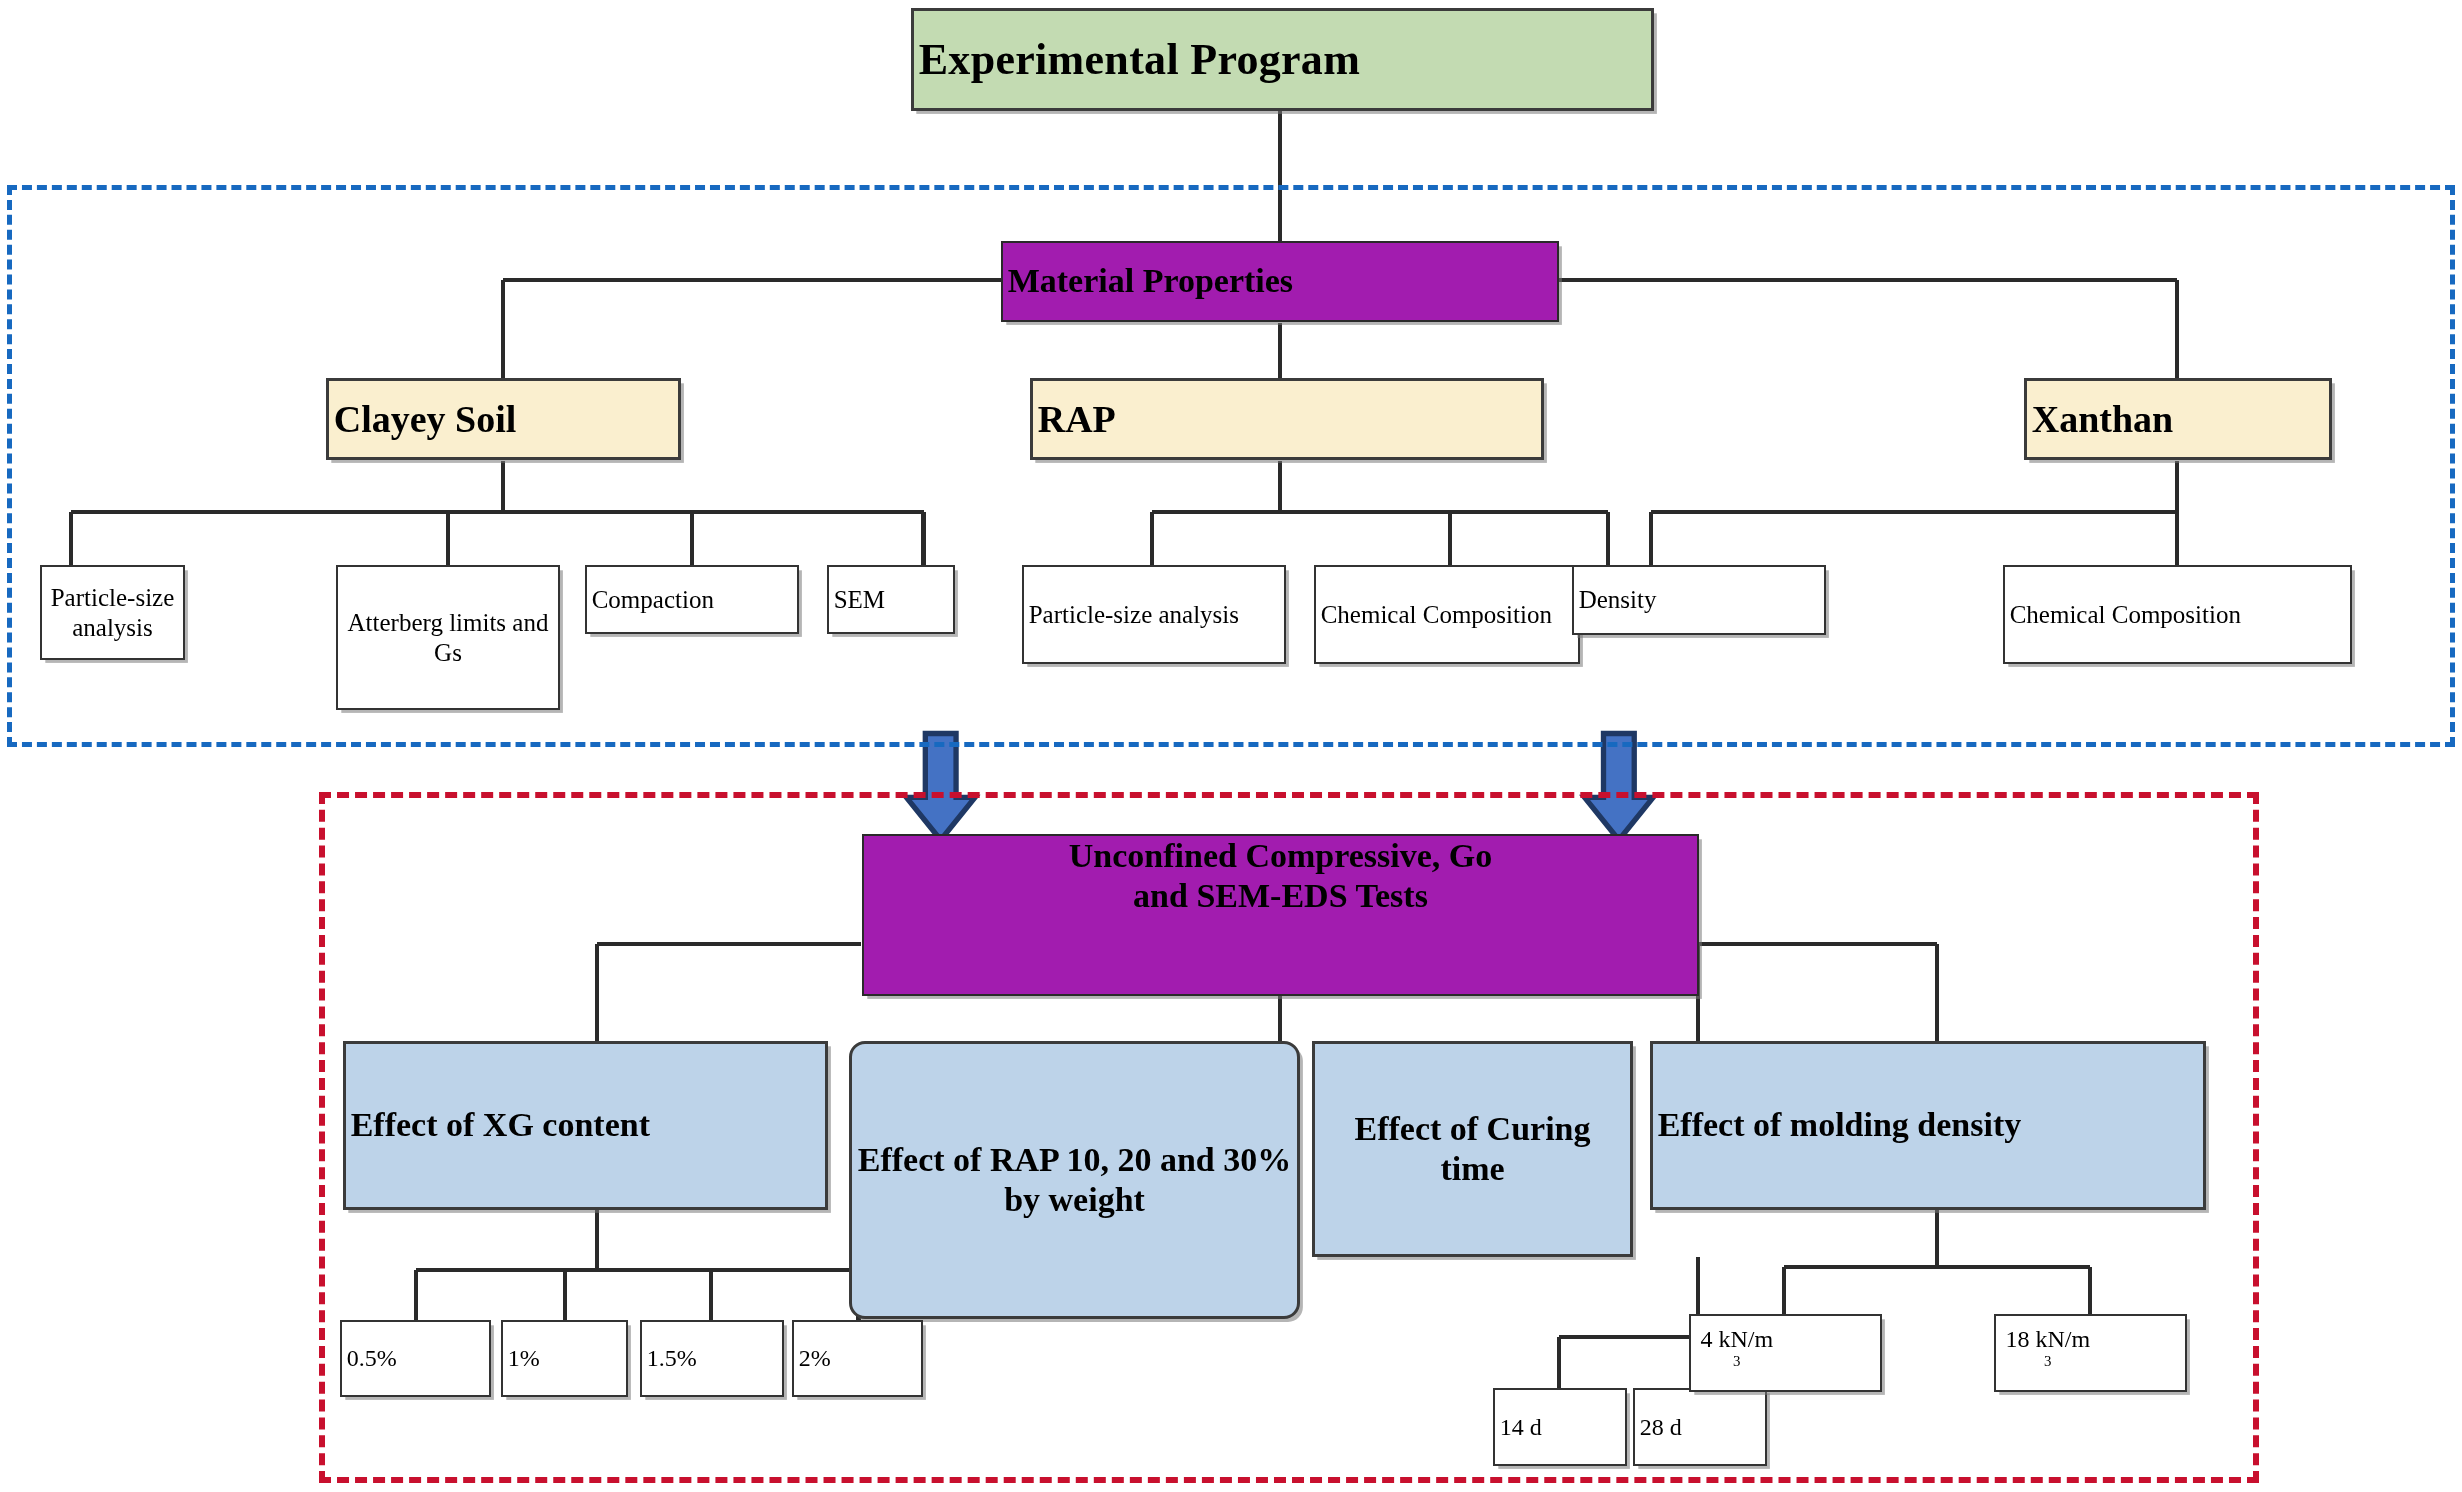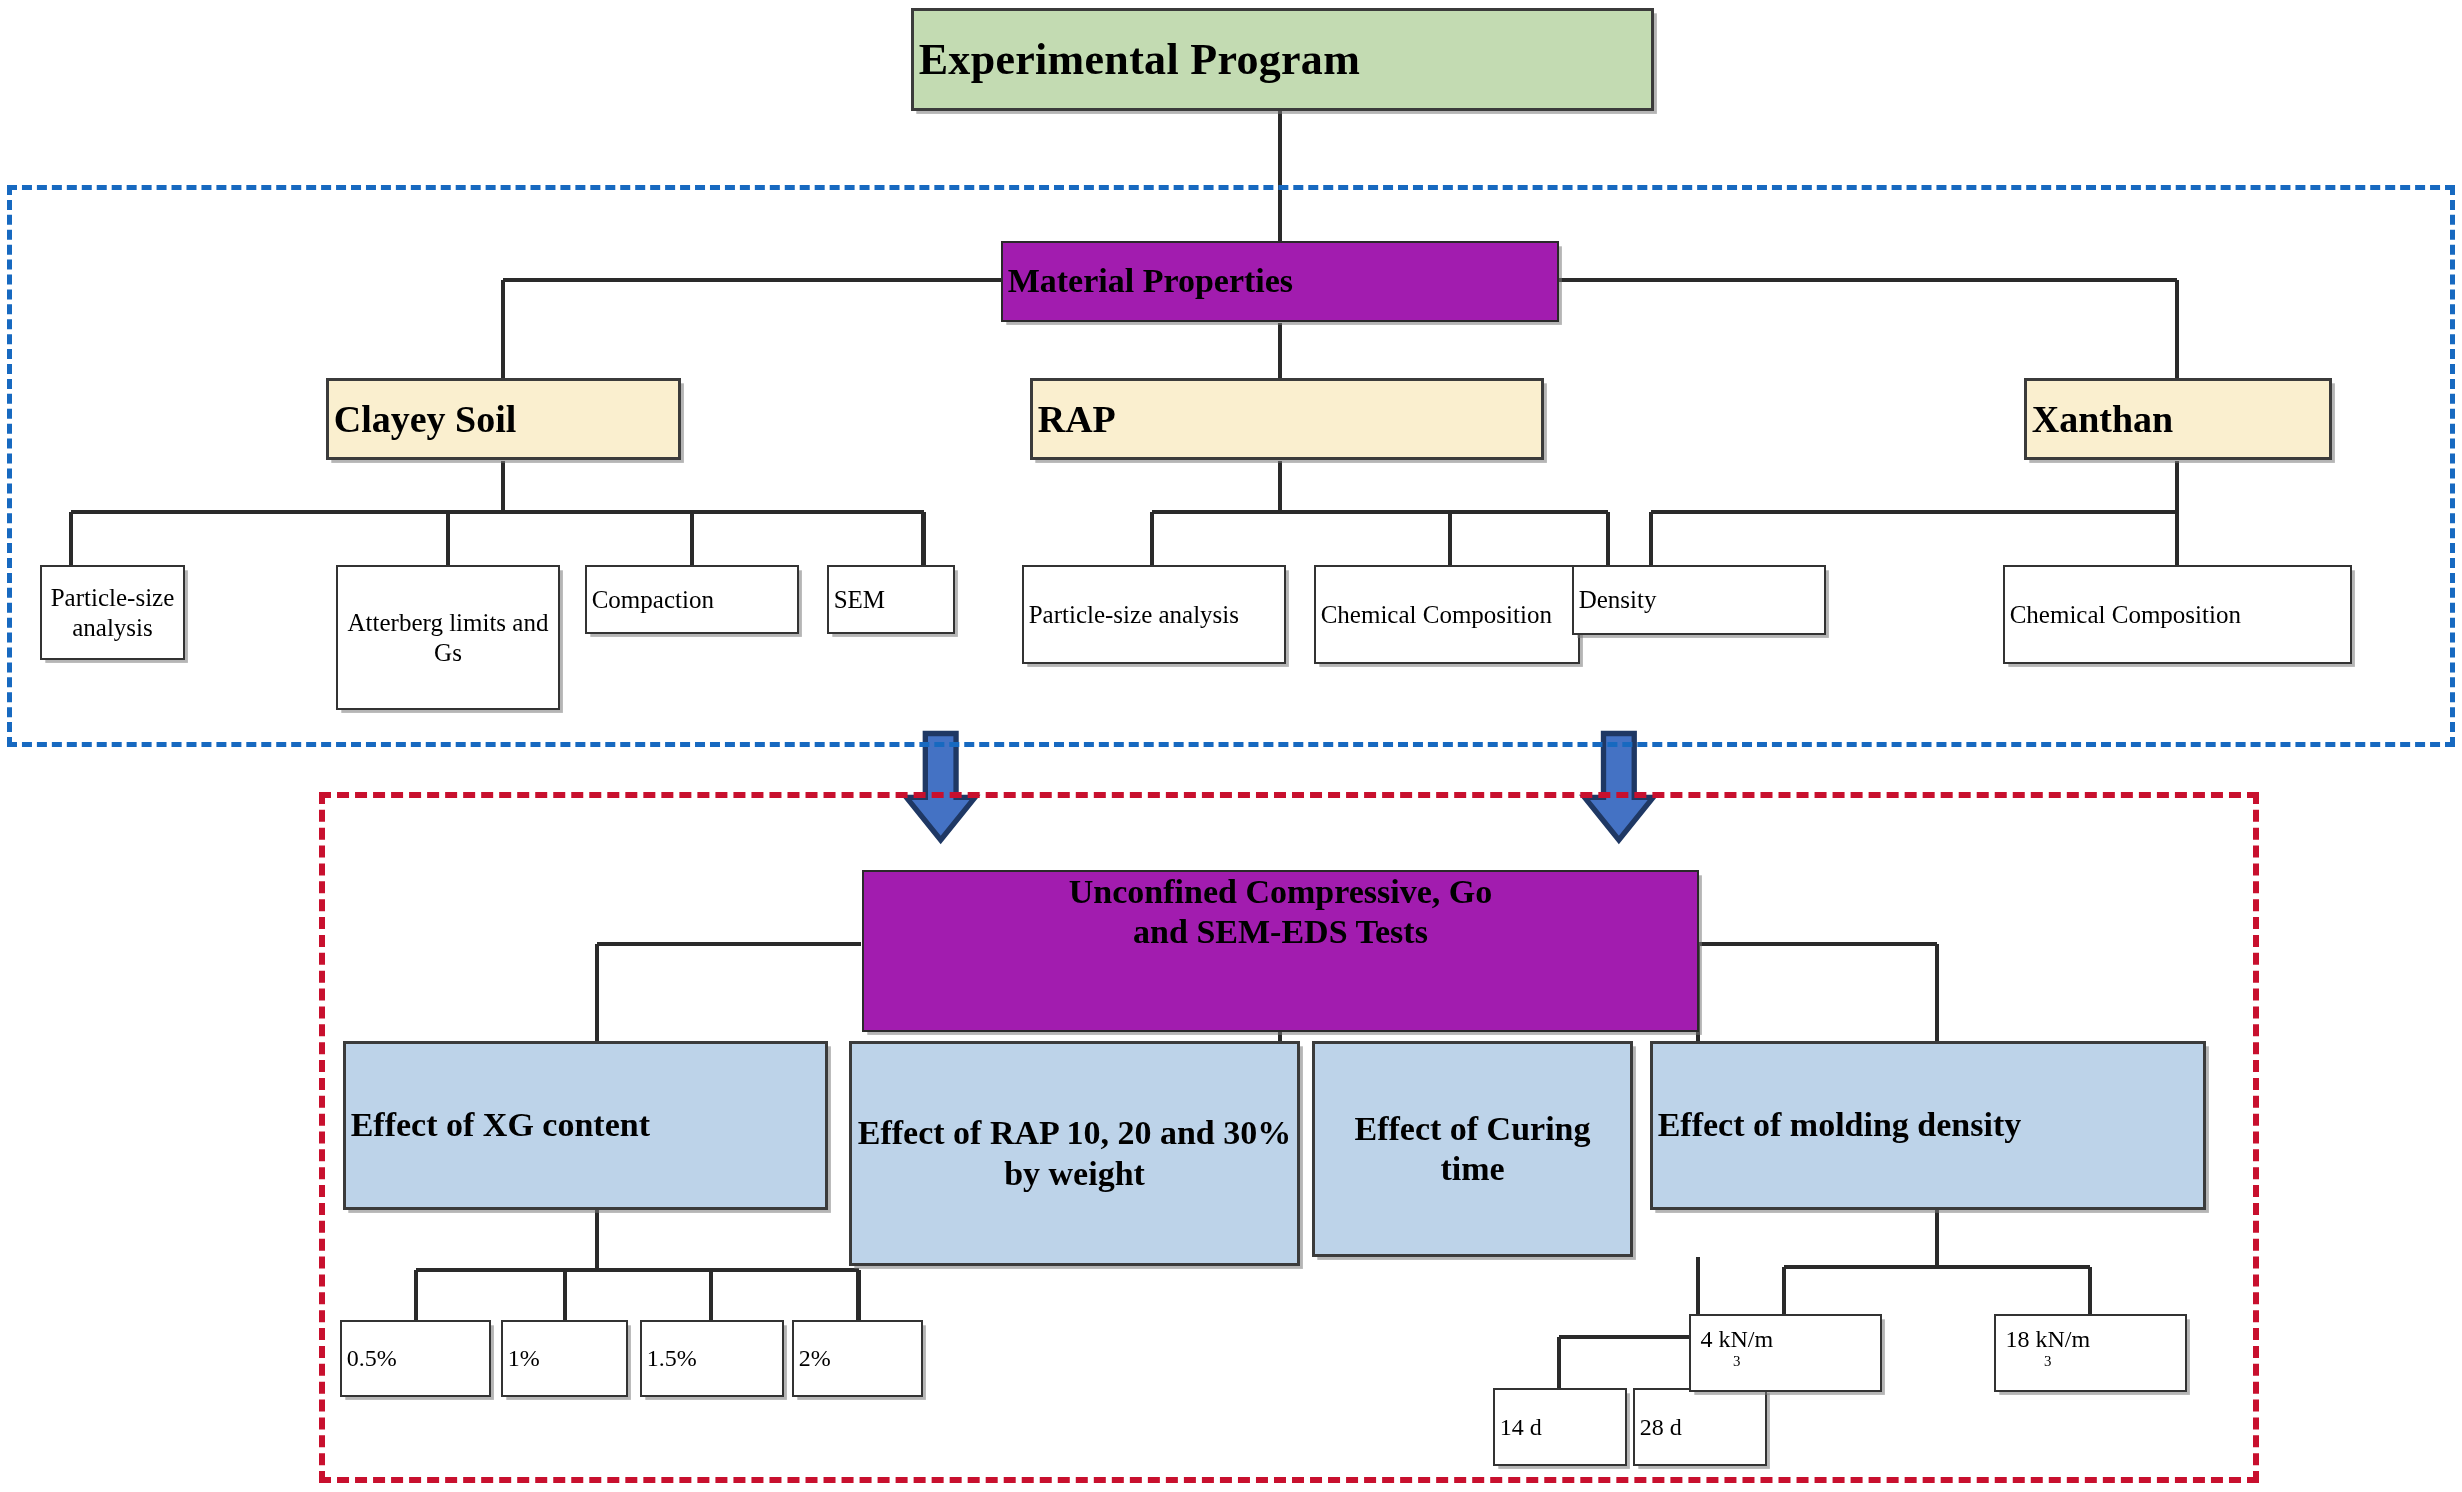--- a/index.html
+++ b/index.html
@@ -143,29 +143,29 @@
     <span>Chemical Composition</span>
   </div>
   <div class="node n-leaf" style="left:1572px;top:565px;width:254px;height:70px;">
     <span>Density</span>
   </div>
 
   <div class="node n-leaf" style="left:2003px;top:565px;width:349px;height:99px;">
     <span>Chemical Composition</span>
   </div>
 
-  <div class="node n-white-hdr" style="left:862px;top:870px;width:837px;height:162px;flex-direction:column;">
+  <div class="node n-white-hdr" style="left:862px;top:834px;width:837px;height:162px;flex-direction:column;">
     <span>Unconfined Compressive, Go</span>
     <span>and SEM-EDS Tests</span>
   </div>
 
   <div class="node n-blue" style="left:343px;top:1041px;width:485px;height:169px;">
     <span>Effect of XG content</span>
   </div>
-  <div class="node n-blue" style="left:849px;top:1041px;width:451px;height:225px;">
+  <div class="node n-blue" style="left:849px;top:1041px;width:451px;height:278px;border-radius:16px;">
     <span>Effect of RAP 10, 20 and 30% by weight</span>
   </div>
   <div class="node n-blue" style="left:1312px;top:1041px;width:321px;height:216px;">
     <span>Effect of Curing time</span>
   </div>
   <div class="node n-blue" style="left:1650px;top:1041px;width:556px;height:169px;">
     <span>Effect of molding density</span>
   </div>
 
   <div class="node n-tiny" style="left:340px;top:1320px;width:151px;height:77px;">

